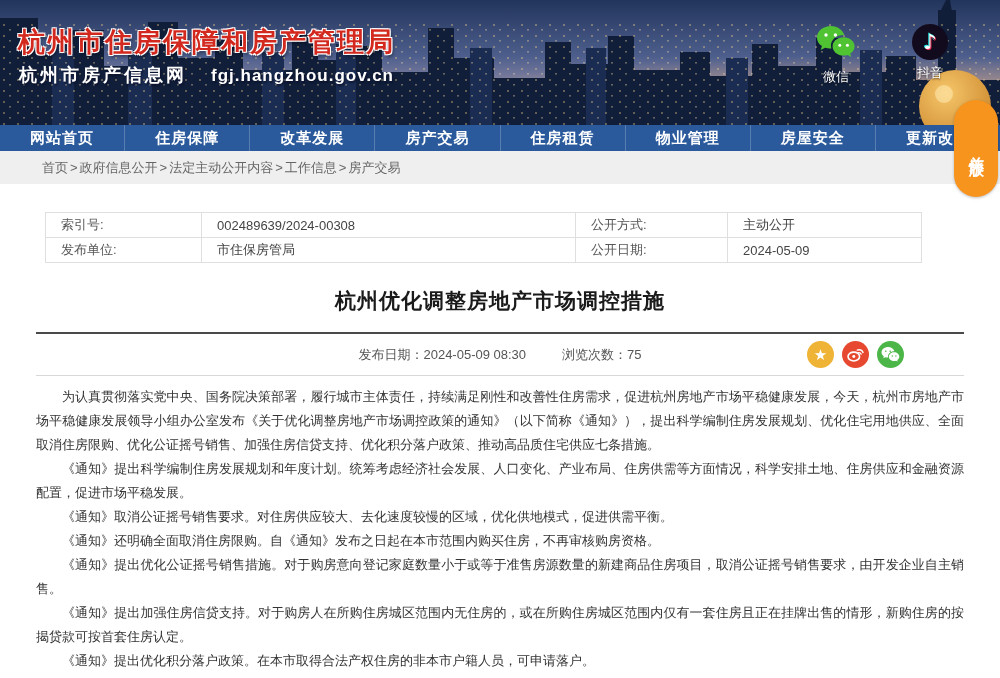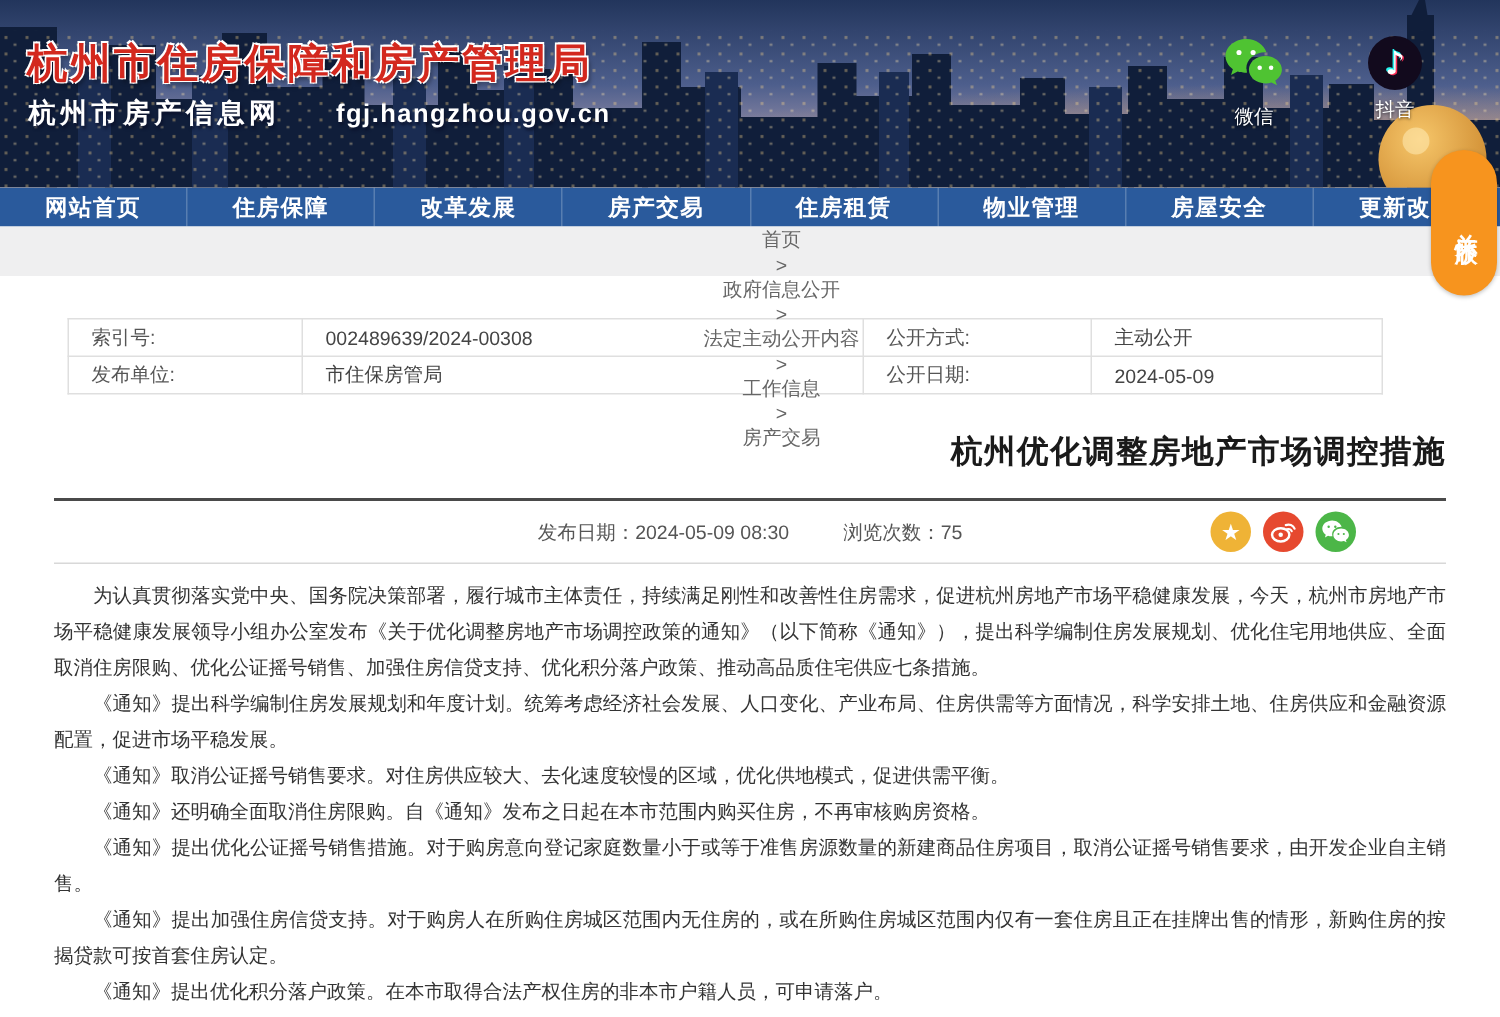--- a/index.html
+++ b/index.html
@@ -5,21 +5,21 @@
   * { margin:0; padding:0; box-sizing:border-box; }
   html,body { background:#8a8a8a; }
   body { font-family:"Liberation Sans","DejaVu Sans",sans-serif; }
   .page { position:relative; width:1000px; height:678px; margin:0 auto; background:#fff; overflow:hidden; }
 
   
   .banner { position:relative; width:100%; height:125px; overflow:hidden; }
   .banner svg.skyline { position:absolute; inset:0; width:100%; height:100%; display:block; }
   .site-title { position:absolute; left:18px; top:24px; font-size:27px; font-weight:bold; color:#d3281e; letter-spacing:2px;
     text-shadow:-1px -1px 0 #fff,1px -1px 0 #fff,-1px 1px 0 #fff,1px 1px 0 #fff,2px 3px 3px rgba(0,0,0,.35); cursor:pointer; }
-  .site-subrow { position:absolute; left:19px; top:63px; display:flex; align-items:baseline; gap:37px; }
+  .site-subrow { position:absolute; left:19px; top:63px; display:flex; align-items:baseline; gap:24px; }
   .site-name { font-size:18px; font-weight:bold; color:#fff; letter-spacing:3px; text-shadow:1px 2px 2px rgba(10,15,40,.8); }
   .site-url { font-size:17px; font-weight:bold; color:#fff; letter-spacing:1px; text-shadow:1px 2px 2px rgba(10,15,40,.8); }
   .qr-group { position:absolute; top:24px; right:52px; display:flex; gap:56px; }
   .qr-item { display:flex; flex-direction:column; align-items:center; gap:4px; cursor:pointer; }
   .qr-label { font-size:13px; color:#fff; text-shadow:0 1px 2px rgba(0,0,0,.7); }
   .douyin-circle { width:36px; height:36px; border-radius:50%; background:#120a1d; display:flex; align-items:center; justify-content:center; }
   .douyin-note { font-size:21px; color:#fff; font-family:"DejaVu Sans",sans-serif;
     text-shadow:-1px -1px 0 #25f4ee,1px 1px 0 #fe2c55; }
 
   
@@ -27,32 +27,32 @@
   .nav-item { flex:1; display:flex; align-items:center; justify-content:center; color:#fff; font-size:15px; font-weight:bold;
     letter-spacing:1px; cursor:pointer; border-right:1px solid rgba(255,255,255,.22); }
   .nav-item:last-child { border-right:none; }
 
   
   .care-tab { position:absolute; top:100px; right:2px; width:44px; height:97px; background:#f7941e; border-radius:22px;
     display:flex; align-items:center; justify-content:center; z-index:20; cursor:pointer; box-shadow:0 1px 3px rgba(0,0,0,.25); }
   .care-tab span { writing-mode:vertical-rl; text-orientation:upright; color:#fff; font-size:15px; font-weight:bold; letter-spacing:3px; }
 
   
-  .crumb { height:33px; background:#efeff0; display:flex; align-items:center; padding-left:42px; font-size:13px; color:#666;flex-direction:column; }
+  .crumb { height:33px; background:#efeff0; display:flex; align-items:center; padding-left:42px; font-size:13px; color:#666; }
   .crumb a { color:#666; text-decoration:none; cursor:pointer; }
   .crumb .sep { margin:0 2px; }
 
   
   .main { padding:0 36px; }
 
   table.info { border-collapse:collapse; width:876px; margin:28px 0 0 9px; table-layout:fixed; }
   table.info td { border:1px solid #dfdfdf; font-size:13px; color:#555; height:25px; padding:2px 8px 2px 15px; }
   table.info td.val { color:#444; }
 
-  h1.article-title { text-align:right; font-size:21px; color:#1a1a1a; font-weight:bold; letter-spacing:1px; margin:24px 0 0; }
+  h1.article-title { text-align:center; font-size:21px; color:#1a1a1a; font-weight:bold; letter-spacing:1px; margin:24px 0 0; }
 
   .title-rule { border:none; border-top:2px solid #4a4a4a; margin:17px 0 0; }
   .meta-row { position:relative; height:41px; display:flex; align-items:center; justify-content:center; gap:36px;
     font-size:13px; color:#555; }
   .meta-item { white-space:nowrap; }
   .share { position:absolute; right:60px; top:7px; display:flex; gap:8px; }
   .share-btn { width:27px; height:27px; border-radius:50%; display:flex; align-items:center; justify-content:center; cursor:pointer; }
   .share-qzone { background:#efb336; color:#fff; font-size:15px; }
   .share-weibo { background:#e6492f; }
   .share-wechat { background:#4cb648; }

